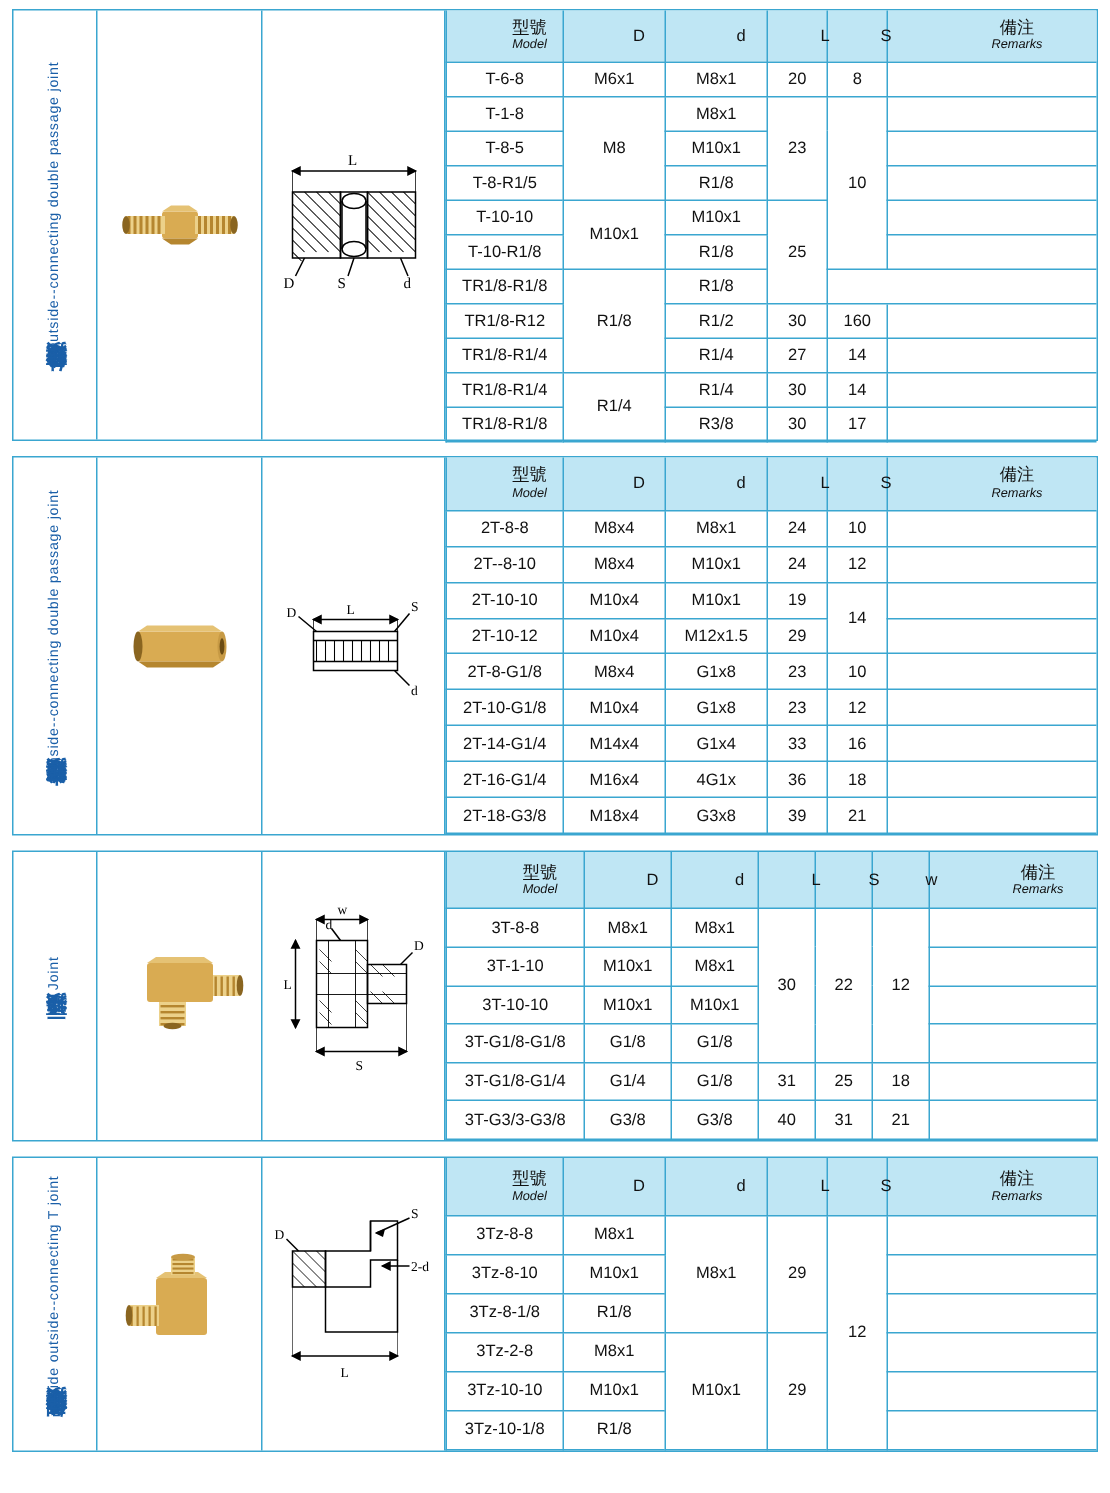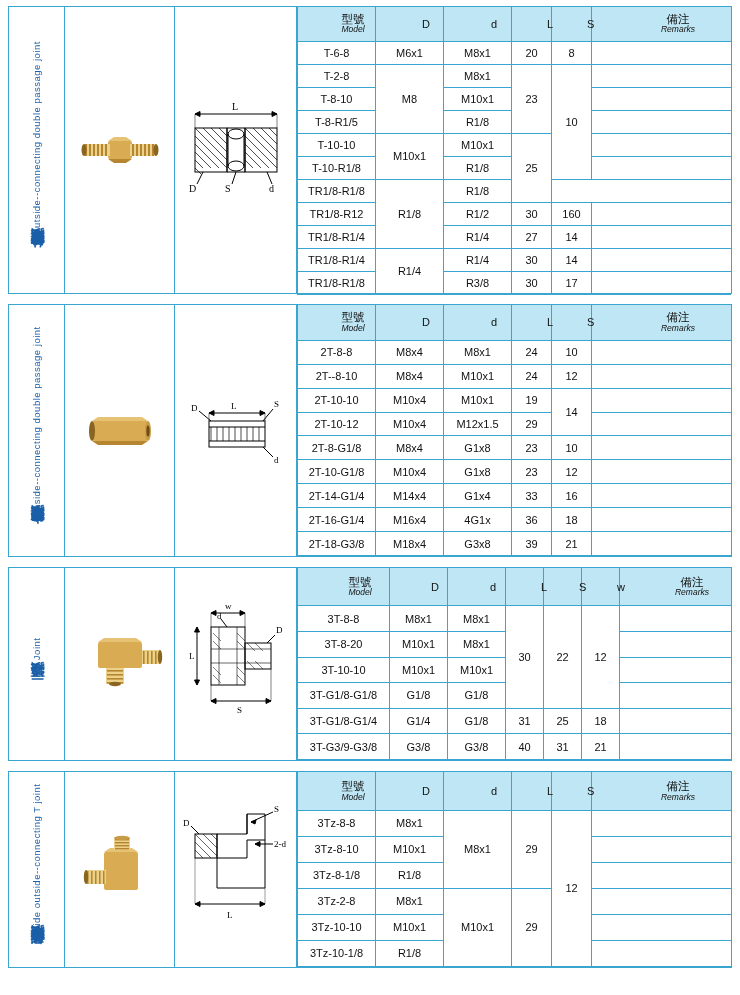--- a/index.html
+++ b/index.html
@@ -224,29 +224,29 @@
         </tr>
         <tr>
           <td>T-6-8</td>
           <td>M6x1</td>
           <td>M8x1</td>
           <td>20</td>
           <td>8</td>
           <td></td>
         </tr>
         <tr>
-          <td>T-2-8</td>
+          <td>T-1-8</td>
           <td rowspan="3">M8</td>
           <td>M8x1</td>
           <td rowspan="3">23</td>
           <td rowspan="5">10</td>
           <td></td>
         </tr>
         <tr>
-          <td>T-8-10</td>
+          <td>T-8-5</td>
           <td>M10x1</td>
           <td></td>
         </tr>
         <tr>
           <td>T-8-R1/5</td>
           <td>R1/8</td>
           <td></td>
         </tr>
         <tr>
           <td>T-10-10</td>
@@ -547,21 +547,21 @@
         <tr>
           <td>3T-8-8</td>
           <td>M8x1</td>
           <td>M8x1</td>
           <td rowspan="4">30</td>
           <td rowspan="4">22</td>
           <td rowspan="4">12</td>
           <td></td>
         </tr>
         <tr>
-          <td>3T-8-20</td>
+          <td>3T-1-10</td>
           <td>M10x1</td>
           <td>M8x1</td>
           <td></td>
         </tr>
         <tr>
           <td>3T-10-10</td>
           <td>M10x1</td>
           <td>M10x1</td>
           <td></td>
         </tr>
@@ -574,21 +574,21 @@
         <tr>
           <td>3T-G1/8-G1/4</td>
           <td>G1/4</td>
           <td>G1/8</td>
           <td>31</td>
           <td>25</td>
           <td>18</td>
           <td></td>
         </tr>
         <tr>
-          <td>3T-G3/9-G3/8</td>
+          <td>3T-G3/3-G3/8</td>
           <td>G3/8</td>
           <td>G3/8</td>
           <td>40</td>
           <td>31</td>
           <td>21</td>
           <td></td>
         </tr>
       </tbody>
         </table>
     </div>

